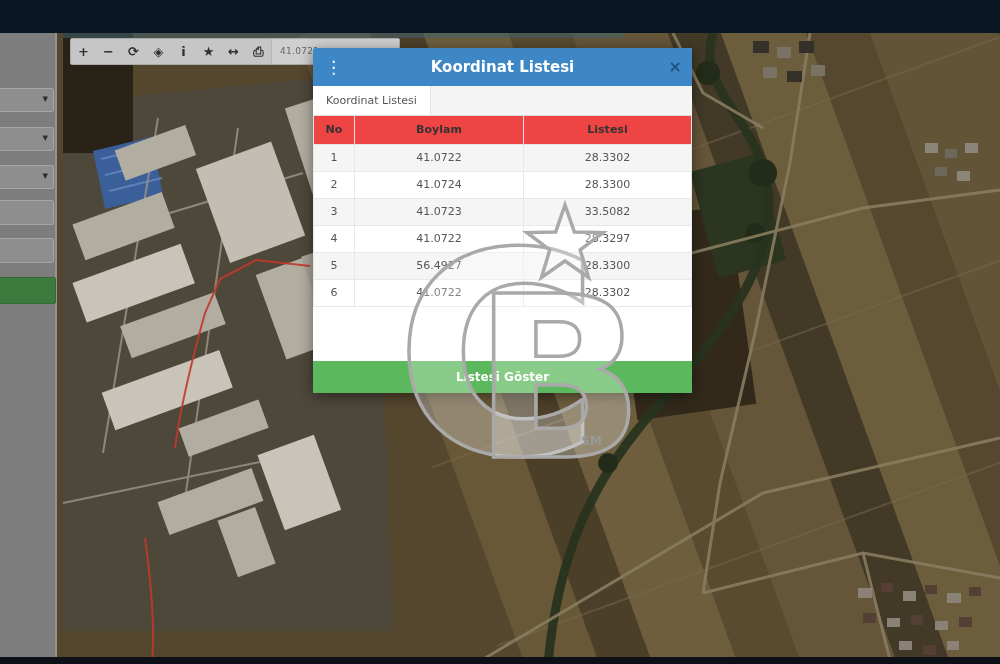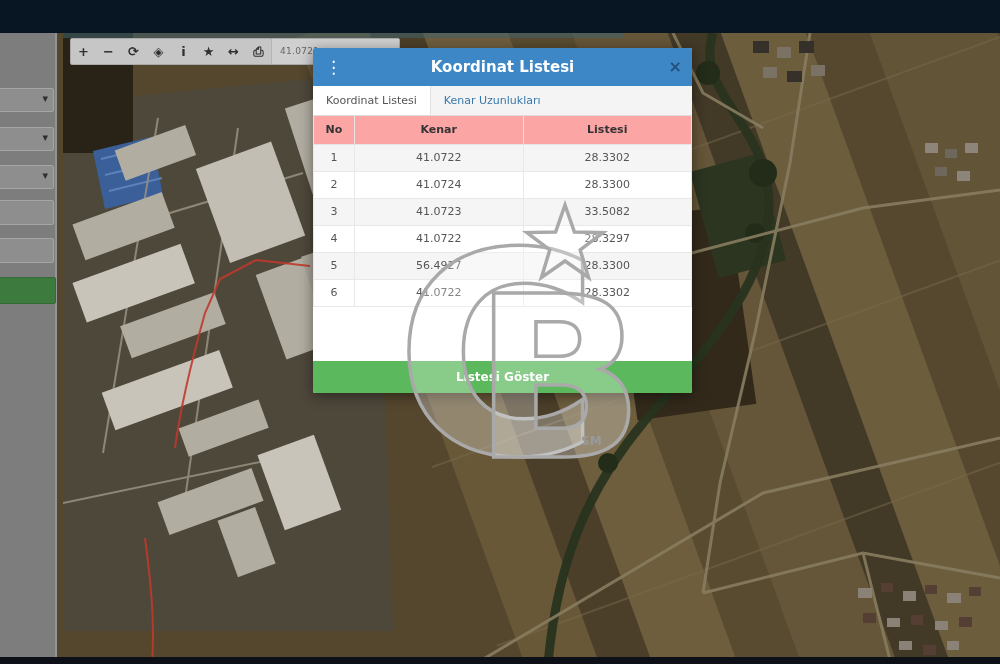--- a/index.html
+++ b/index.html
@@ -40,21 +40,21 @@
   .modal-title{color:#fff;font-size:15px;font-weight:bold;text-align:center;line-height:38px;}
   .modal-menu{position:absolute;left:12px;top:0;color:#fff;font-size:17px;line-height:38px;cursor:pointer;}
   .modal-close{position:absolute;right:10px;top:0;color:#21517c;font-size:16px;font-weight:bold;
                line-height:38px;cursor:pointer;}
   .tabs{display:flex;height:30px;background:#f4f4f4;border-bottom:1px solid #ddd;}
   .tab{font-size:11px;line-height:30px;padding:0 13px;cursor:pointer;}
   .tab.active{background:#fff;color:#555;border-right:1px solid #e2e2e2;}
   .tab.inactive{color:#3878aa;}
   table.coords{width:100%;border-collapse:collapse;}
   table.coords th{font-size:11px;font-weight:bold;color:#333;height:28px;border:1px solid #e5e5e5;
-                  border-top:none;background:#fca5a5;}
+                  border-top:none;background:#ef4444;}
   table.coords td{font-size:11px;color:#555;height:27px;text-align:center;border:1px solid #e8e8e8;}
   table.coords tr:nth-child(odd) td{background:#f5f5f5;}
   table.coords th:nth-child(1),table.coords td:nth-child(1){width:41px;}
   .modal-filler{height:54px;background:#fff;}
   .modal-action{display:block;width:100%;height:32px;background:#5cb85c;border:none;color:#fff;
                 font-size:12px;font-weight:bold;cursor:pointer;border-radius:0 0 2px 2px;}
 
   
   .watermark{position:absolute;left:395px;top:195px;z-index:50;pointer-events:none;}
 </style>
@@ -206,27 +206,26 @@
   </div>
 
   <div class="modal">
     <div class="modal-header">
       <span class="modal-menu">⋮</span>
       <div class="modal-title">Koordinat Listesi</div>
       <span class="modal-close">×</span>
     </div>
     <div class="tabs">
       <div class="tab active">Koordinat Listesi</div>
-      <div class="tab inactive">Kenar Uzunlukları</div>
     </div>
     <table class="coords">
       <thead>
           <tr id="coord-head">
             <th>No</th>
-            <th>Kenar</th>
+            <th>Boylam</th>
             <th>Listesi</th>
           </tr>
         </thead>
       <tbody id="coord-body">
           <tr>
             <td>1</td>
             <td>41.0722</td>
             <td>28.3302</td>
           </tr>
           <tr>

